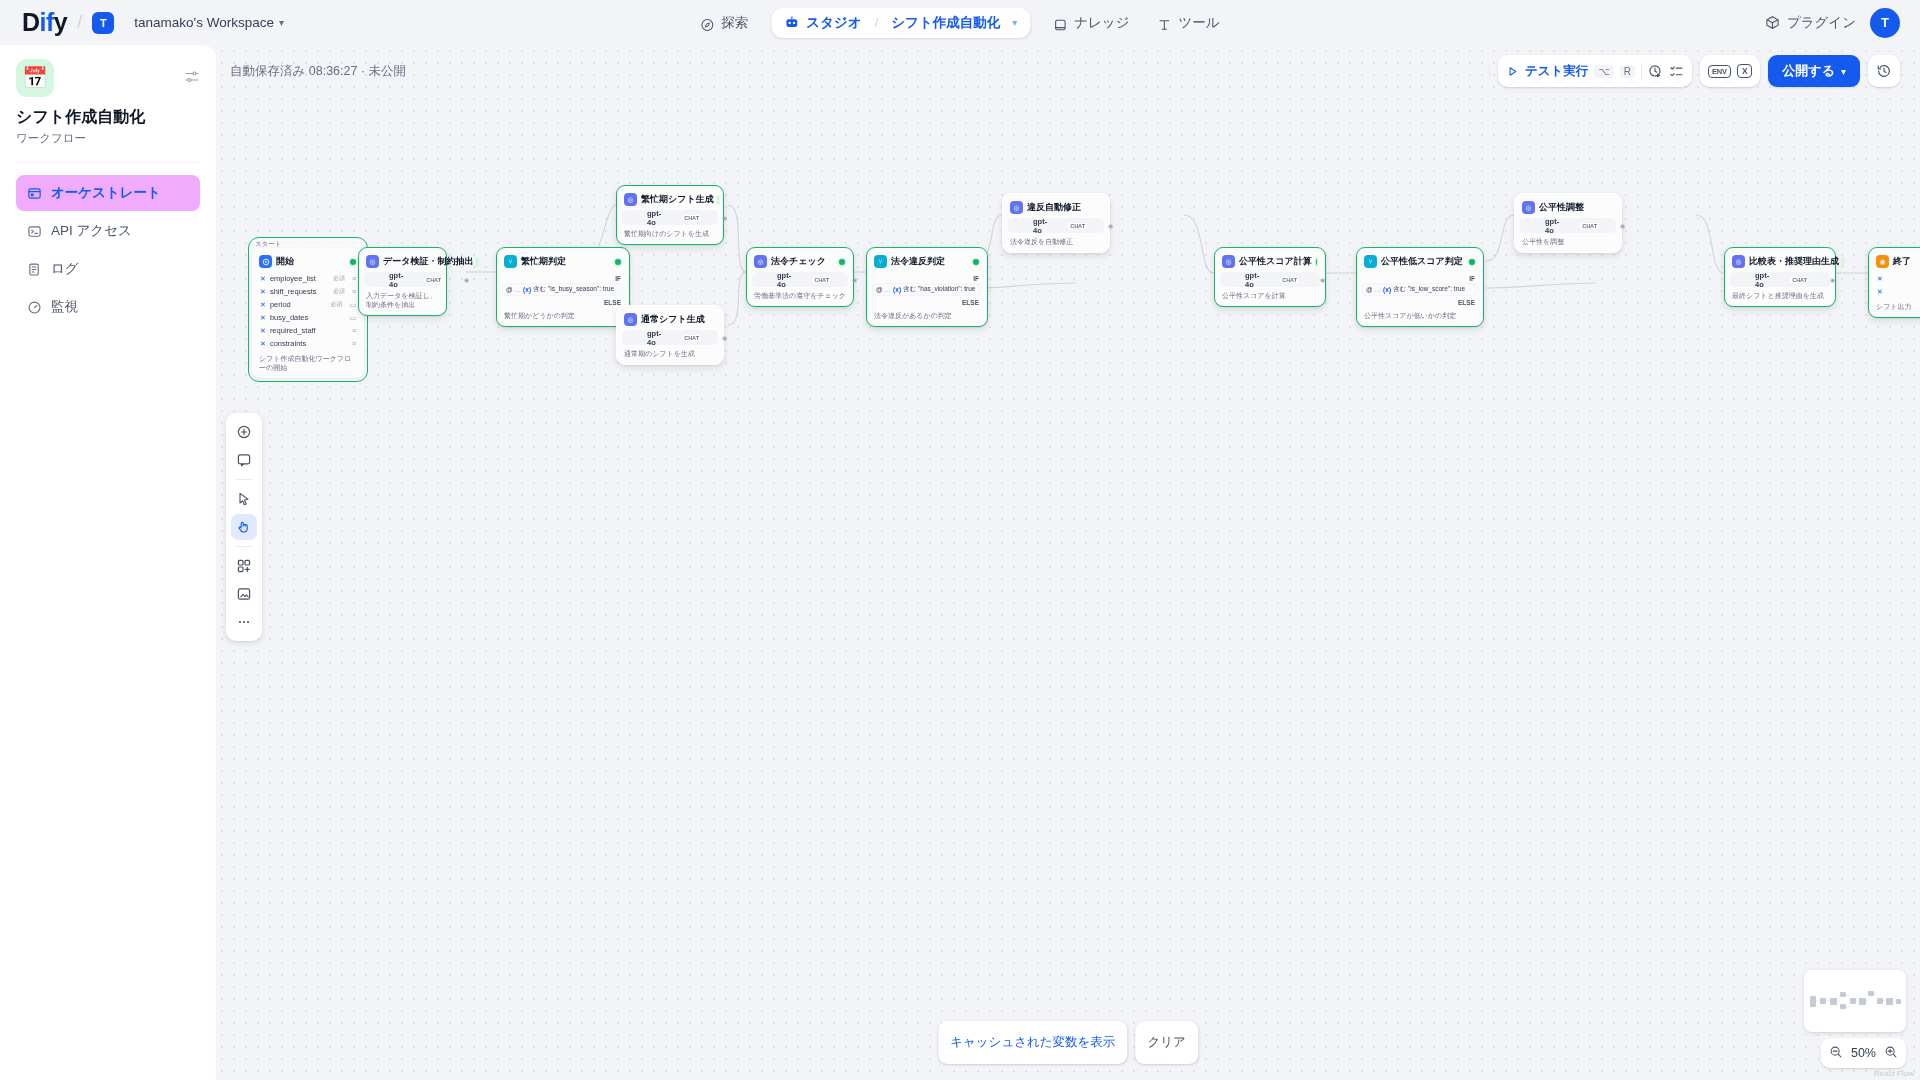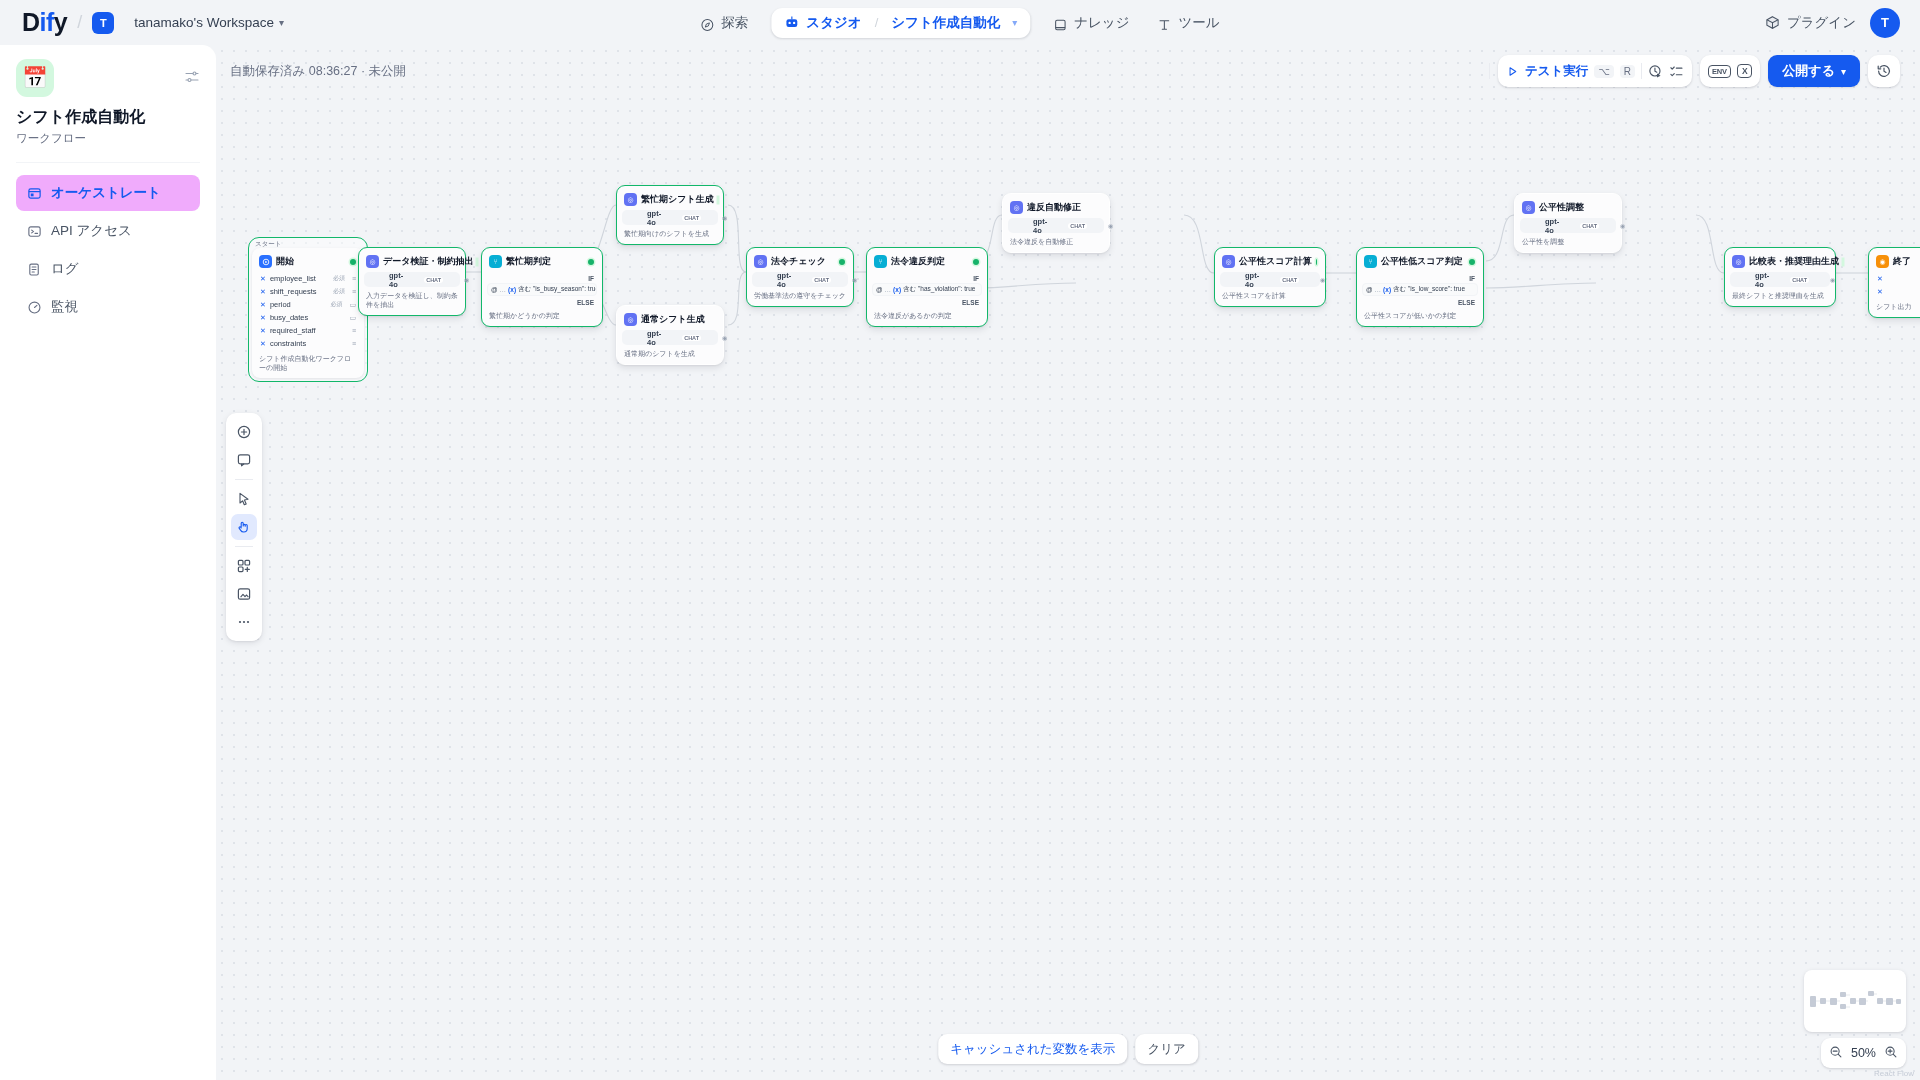--- a/index.html
+++ b/index.html
@@ -142,21 +142,21 @@
   }
   .lp-btn.active { background: #e1e9fe; color: #155aef; }
   .lp-sep { width: 18px; height: 1px; background: #e9ebf0; margin: 4px 0; }
 
   
   .bottom-center {
     position: absolute; bottom: 16px; left: 50%; transform: translateX(-50%);
     display: flex; gap: 8px;
   }
   .bc-btn {
-    background: #fff; border-radius: 9px; height: 30px; padding: 0 12px;
+    background: #fff; border-radius: 9px; height: 43px; padding: 0 12px;
     display: flex; align-items: center; font-size: 12.5px; color: #155aef;
     font-weight: 500;
     box-shadow: 0 1px 2px rgba(16,24,40,.06), 0 1px 3px rgba(16,24,40,.10);
     text-align: right;
   }
   .bc-btn.grey { color: #495464; }
 
   
   .zoom-ctl {
     position: absolute; bottom: 12px; right: 14px;
@@ -515,36 +515,36 @@
           <span class="var-ico">✕</span>
           <span>constraints</span>
           <span class="var-req"></span>
           <span class="var-type">≡</span>
         </div>
       </div>
       <div class="node-desc">シフト作成自動化ワークフローの開始</div>
     </div>
   </div>
 
-  <div class="node sel" style="left:142px; top:202px; width:108px;">
+  <div class="node sel" style="left:142px; top:202px; width:89px;">
     <div class="node-head">
       <span class="nico llm">◎</span>
       <span class="node-title">データ検証・制約抽出</span>
       <span class="dot-green"></span>
     </div>
     <div class="model-row">
       <span class="m-ico"></span>
       <span class="m-name">gpt-4o</span>
       <span class="m-tag">CHAT</span>
       <span class="m-eye">◉</span>
     </div>
     <div class="node-desc">入力データを検証し、制約条件を抽出</div>
   </div>
 
-  <div class="node sel" style="left:265px; top:202px; width:122px;">
+  <div class="node sel" style="left:280px; top:202px; width:134px;">
     <div class="node-head">
       <span class="nico ifelse">⑂</span>
       <span class="node-title">繁忙期判定</span>
       <span class="dot-green"></span>
     </div>
     <div class="branch-lbl">IF</div>
     <div class="cond-row">
       <span>@</span>
         <span style="color:#98a2b2">…</span>
       <span class="cond-var">(x)</span>

